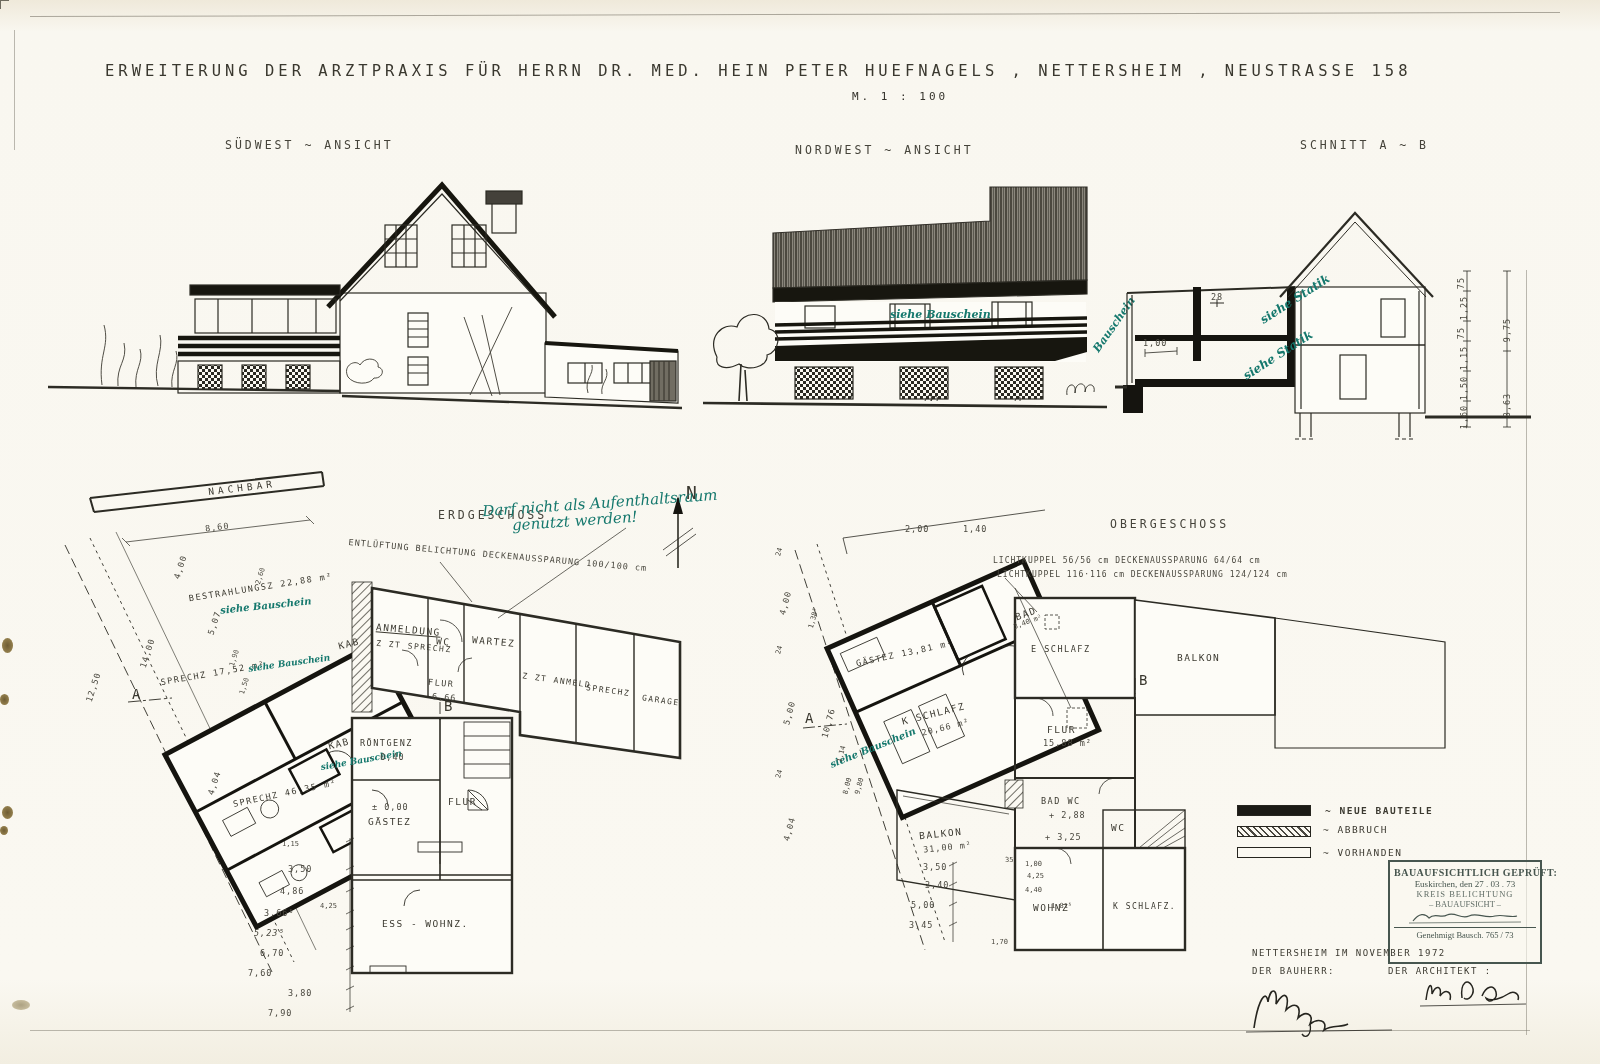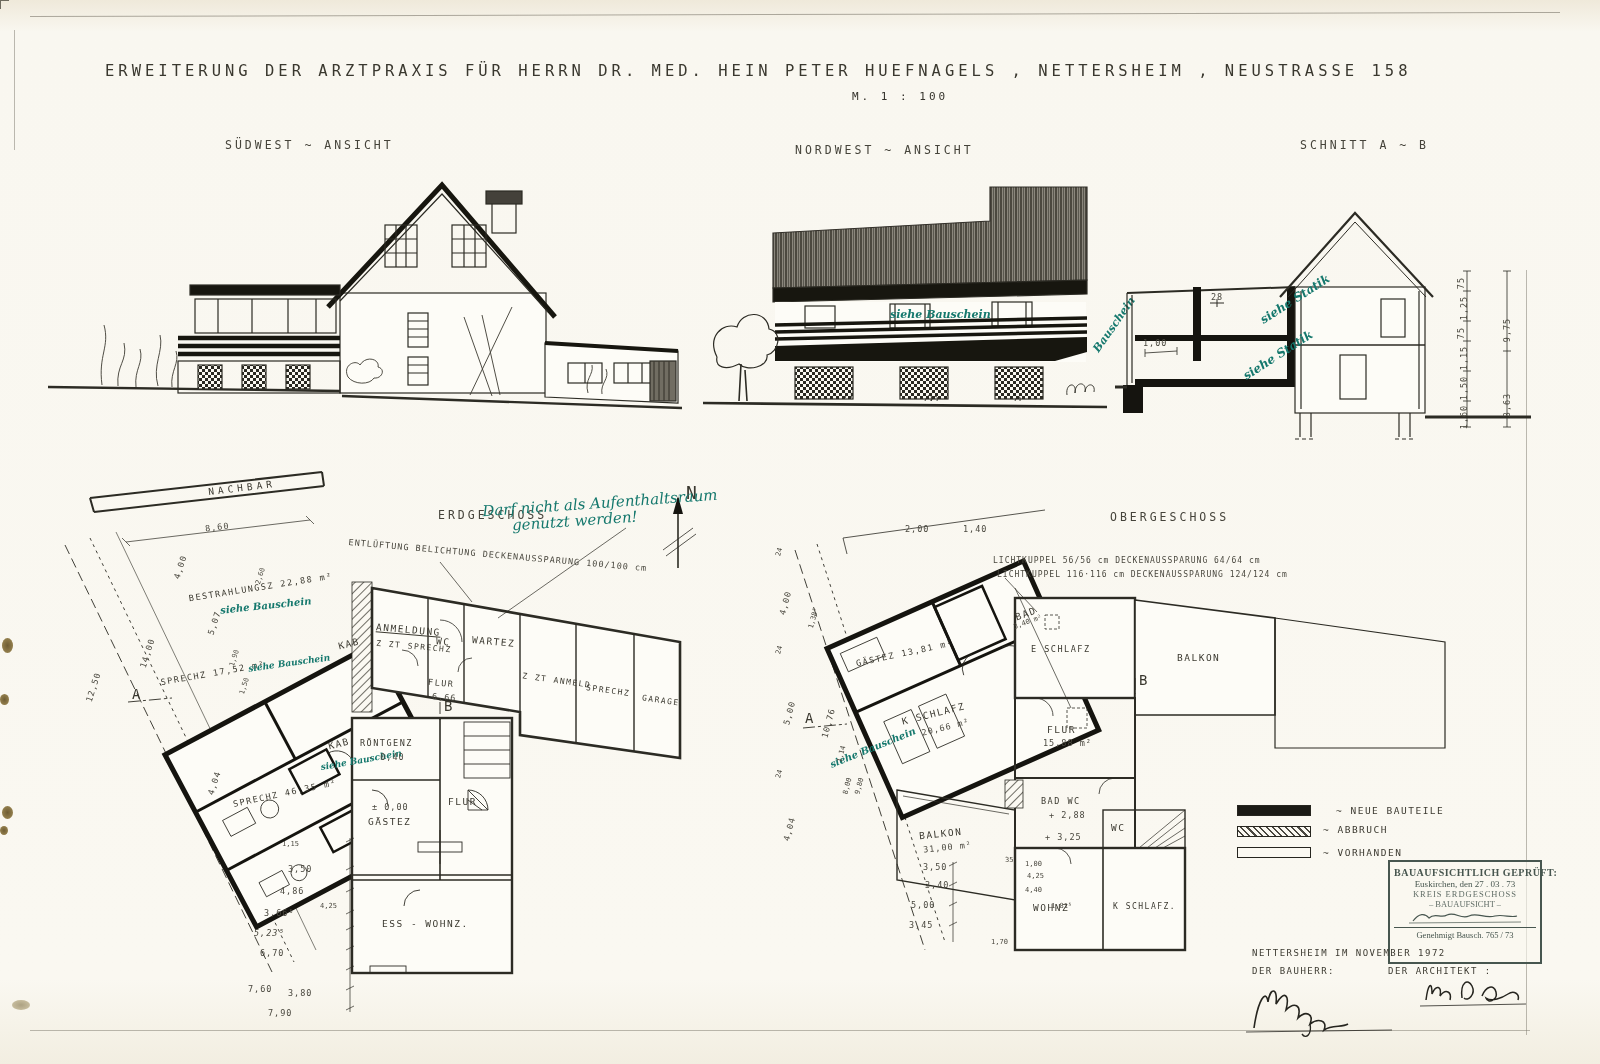--- a/index.html
+++ b/index.html
@@ -324,21 +324,21 @@
     <span class="lbl dim tiny" style="left:216px;top:232px;transform:rotate(-72deg);">1,50</span>
     <span class="lbl dim tiny" style="left:232px;top:122px;transform:rotate(-72deg);">2,60</span>
     <span class="lbl dim" style="left:182px;top:328px;transform:rotate(-72deg);">4,04</span>
     <span class="lbl dim tiny" style="left:262px;top:390px;">1,15</span>
     <span class="lbl dim" style="left:268px;top:414px;">3,50</span>
     <span class="lbl dim" style="left:260px;top:436px;">4,86</span>
     <span class="lbl dim" style="left:244px;top:458px;">3,66⁵</span>
     <span class="lbl dim tiny" style="left:300px;top:452px;">4,25</span>
     <span class="lbl dim" style="left:234px;top:478px;font-style:italic;">5,23⁵</span>
     <span class="lbl dim" style="left:240px;top:498px;">6,70</span>
-    <span class="lbl dim" style="left:228px;top:534px;">7,60</span>
+    <span class="lbl dim" style="left:228px;top:518px;">7,60</span>
     <span class="lbl dim" style="left:268px;top:538px;">3,80</span>
     <span class="lbl dim" style="left:248px;top:558px;">7,90</span>
   </div>
 
   <div style="position:absolute;left:715px;top:480px;width:745px;height:510px;">
     <svg style="left:0;top:0;" width="745" height="510" viewBox="0 0 745 510">
       <defs>
         <pattern id="dh4" width="6" height="6" patternUnits="userSpaceOnUse" patternTransform="rotate(45)">
           <rect width="6" height="6" fill="#fbf9f2"></rect>
             <line x1="0" y1="0" x2="0" y2="6" stroke="#4a4840" stroke-width="1.6"></line>
@@ -382,21 +382,21 @@
           <path d="M188,316 L294,334" stroke-width="0.7"></path>
           <rect x="290" y="300" width="18" height="28" fill="url(#dh4)" stroke-width="0.8"></rect>
         </g>
         <path d="M290,98 L322,132 M300,108 L356,228" stroke-width="0.7"></path>
         <path d="M88,248 L132,244 M420,198 L420,214" stroke-dasharray="12 3 3 3" stroke-width="0.9"></path>
         <g stroke-width="0.7">
           <path d="M238,382 L238,462 M234,386 L242,382 M234,406 L242,402 M234,426 L242,422 M234,446 L242,442"></path>
         </g>
       </g>
     </svg>
-    <span class="lbl view-t" style="left:395px;top:30px;">OBERGESCHOSS</span>
+    <span class="lbl view-t" style="left:395px;top:37px;">OBERGESCHOSS</span>
     <span class="lbl dim" style="left:278px;top:76px;font-size:8px;">LICHTKUPPEL  56/56 cm   DECKENAUSSPARUNG  64/64 cm</span>
     <span class="lbl dim" style="left:282px;top:90px;font-size:8px;">LICHTKUPPEL  116·116 cm   DECKENAUSSPARUNG  124/124 cm</span>
     <span class="lbl dim" style="left:190px;top:44px;">2,00</span>
     <span class="lbl dim" style="left:248px;top:44px;">1,40</span>
     <span class="lbl room tiny" style="left:300px;top:128px;transform:rotate(-20deg);">BAD</span>
     <span class="lbl dim tiny" style="left:298px;top:138px;transform:rotate(-20deg);">3,40 m²</span>
     <span class="lbl room" style="left:140px;top:168px;transform:rotate(-12deg);font-size:8.5px;">GÄSTEZ  13,81 m²</span>
     <span class="lbl room" style="left:186px;top:228px;transform:rotate(-14deg);">K SCHLAFZ</span>
     <span class="lbl dim" style="left:206px;top:242px;transform:rotate(-14deg);">20,66 m²</span>
     <span class="lbl teal" style="left:112px;top:262px;transform:rotate(-22deg);font-size:10px;font-weight:bold;">siehe Bauschein</span>
@@ -433,36 +433,36 @@
     <span class="lbl dim tiny" style="left:290px;top:376px;">35</span>
     <span class="lbl dim tiny" style="left:310px;top:380px;">1,00</span>
     <span class="lbl dim tiny" style="left:312px;top:392px;">4,25</span>
     <span class="lbl dim tiny" style="left:310px;top:406px;">4,40</span>
     <span class="lbl dim tiny" style="left:308px;top:422px;margin-left:28px;">1,81⁵</span>
   </div>
 
   <div style="position:absolute;left:1237px;top:803px;width:280px;height:64px;">
     <div class="legend-row" style="left:0;top:0;width:280px;">
       <span class="sw solid" style="left:0;top:2px;position:absolute;"></span>
-      <span class="lbl room" style="left:99px;top:2px;">~ NEUE  BAUTEILE</span>
+      <span class="lbl room" style="left:88px;top:2px;font-weight:bold;">~ NEUE  BAUTEILE</span>
     </div>
     <div class="legend-row" style="left:0;top:21px;width:280px;">
       <span class="sw hatch" style="left:0;top:2px;position:absolute;"></span>
       <span class="lbl room" style="left:86px;top:0;">~ ABBRUCH</span>
     </div>
     <div class="legend-row" style="left:0;top:42px;width:280px;">
       <span class="sw outline" style="left:0;top:2px;position:absolute;"></span>
       <span class="lbl room" style="left:86px;top:2px;">~ VORHANDEN</span>
     </div>
   </div>
 
   <div class="stamp" style="left:1388px;top:860px;width:142px;height:92px;padding:5px 4px 3px;">
     <div style="font-size:10px;font-weight:bold;letter-spacing:0.5px;">BAUAUFSICHTLICH GEPRÜFT:</div>
     <div style="font-size:9px;margin-top:1px;">Euskirchen, den 27 . 03 . 73</div>
-    <div style="font-size:8.5px;letter-spacing:1px;opacity:.85;">KREIS ERDGESCHOSS</div>
+    <div style="font-size:8.5px;letter-spacing:1px;opacity:.85;">KREIS BELICHTUNG</div>
     <div style="font-size:8.5px;opacity:.85;">– BAUAUFSICHT –</div>
     <svg width="120" height="16" viewBox="0 0 120 16" style="position:static;display:block;margin:0 auto;">
       <path d="M8,12 C14,4 20,4 24,9 C30,3 36,10 42,6 C50,2 56,11 64,7 C72,3 80,10 90,7 C98,5 106,9 112,7" stroke="#47564f" fill="none" stroke-width="1.2"></path>
       <path d="M4,14 L116,13" stroke="#47564f" stroke-width="0.7"></path>
     </svg>
     <div style="font-size:8.5px;border-top:1px solid #47564f;margin-top:2px;padding-top:2px;">Genehmigt   Bausch.  765 / 73</div>
   </div>
 
   <div class="lbl room" style="left:1252px;top:948px;font-size:9px;">NETTERSHEIM    IM    NOVEMBER    1972</div>
   <div class="lbl room" style="left:1252px;top:966px;font-size:9px;">DER   BAUHERR:</div>

